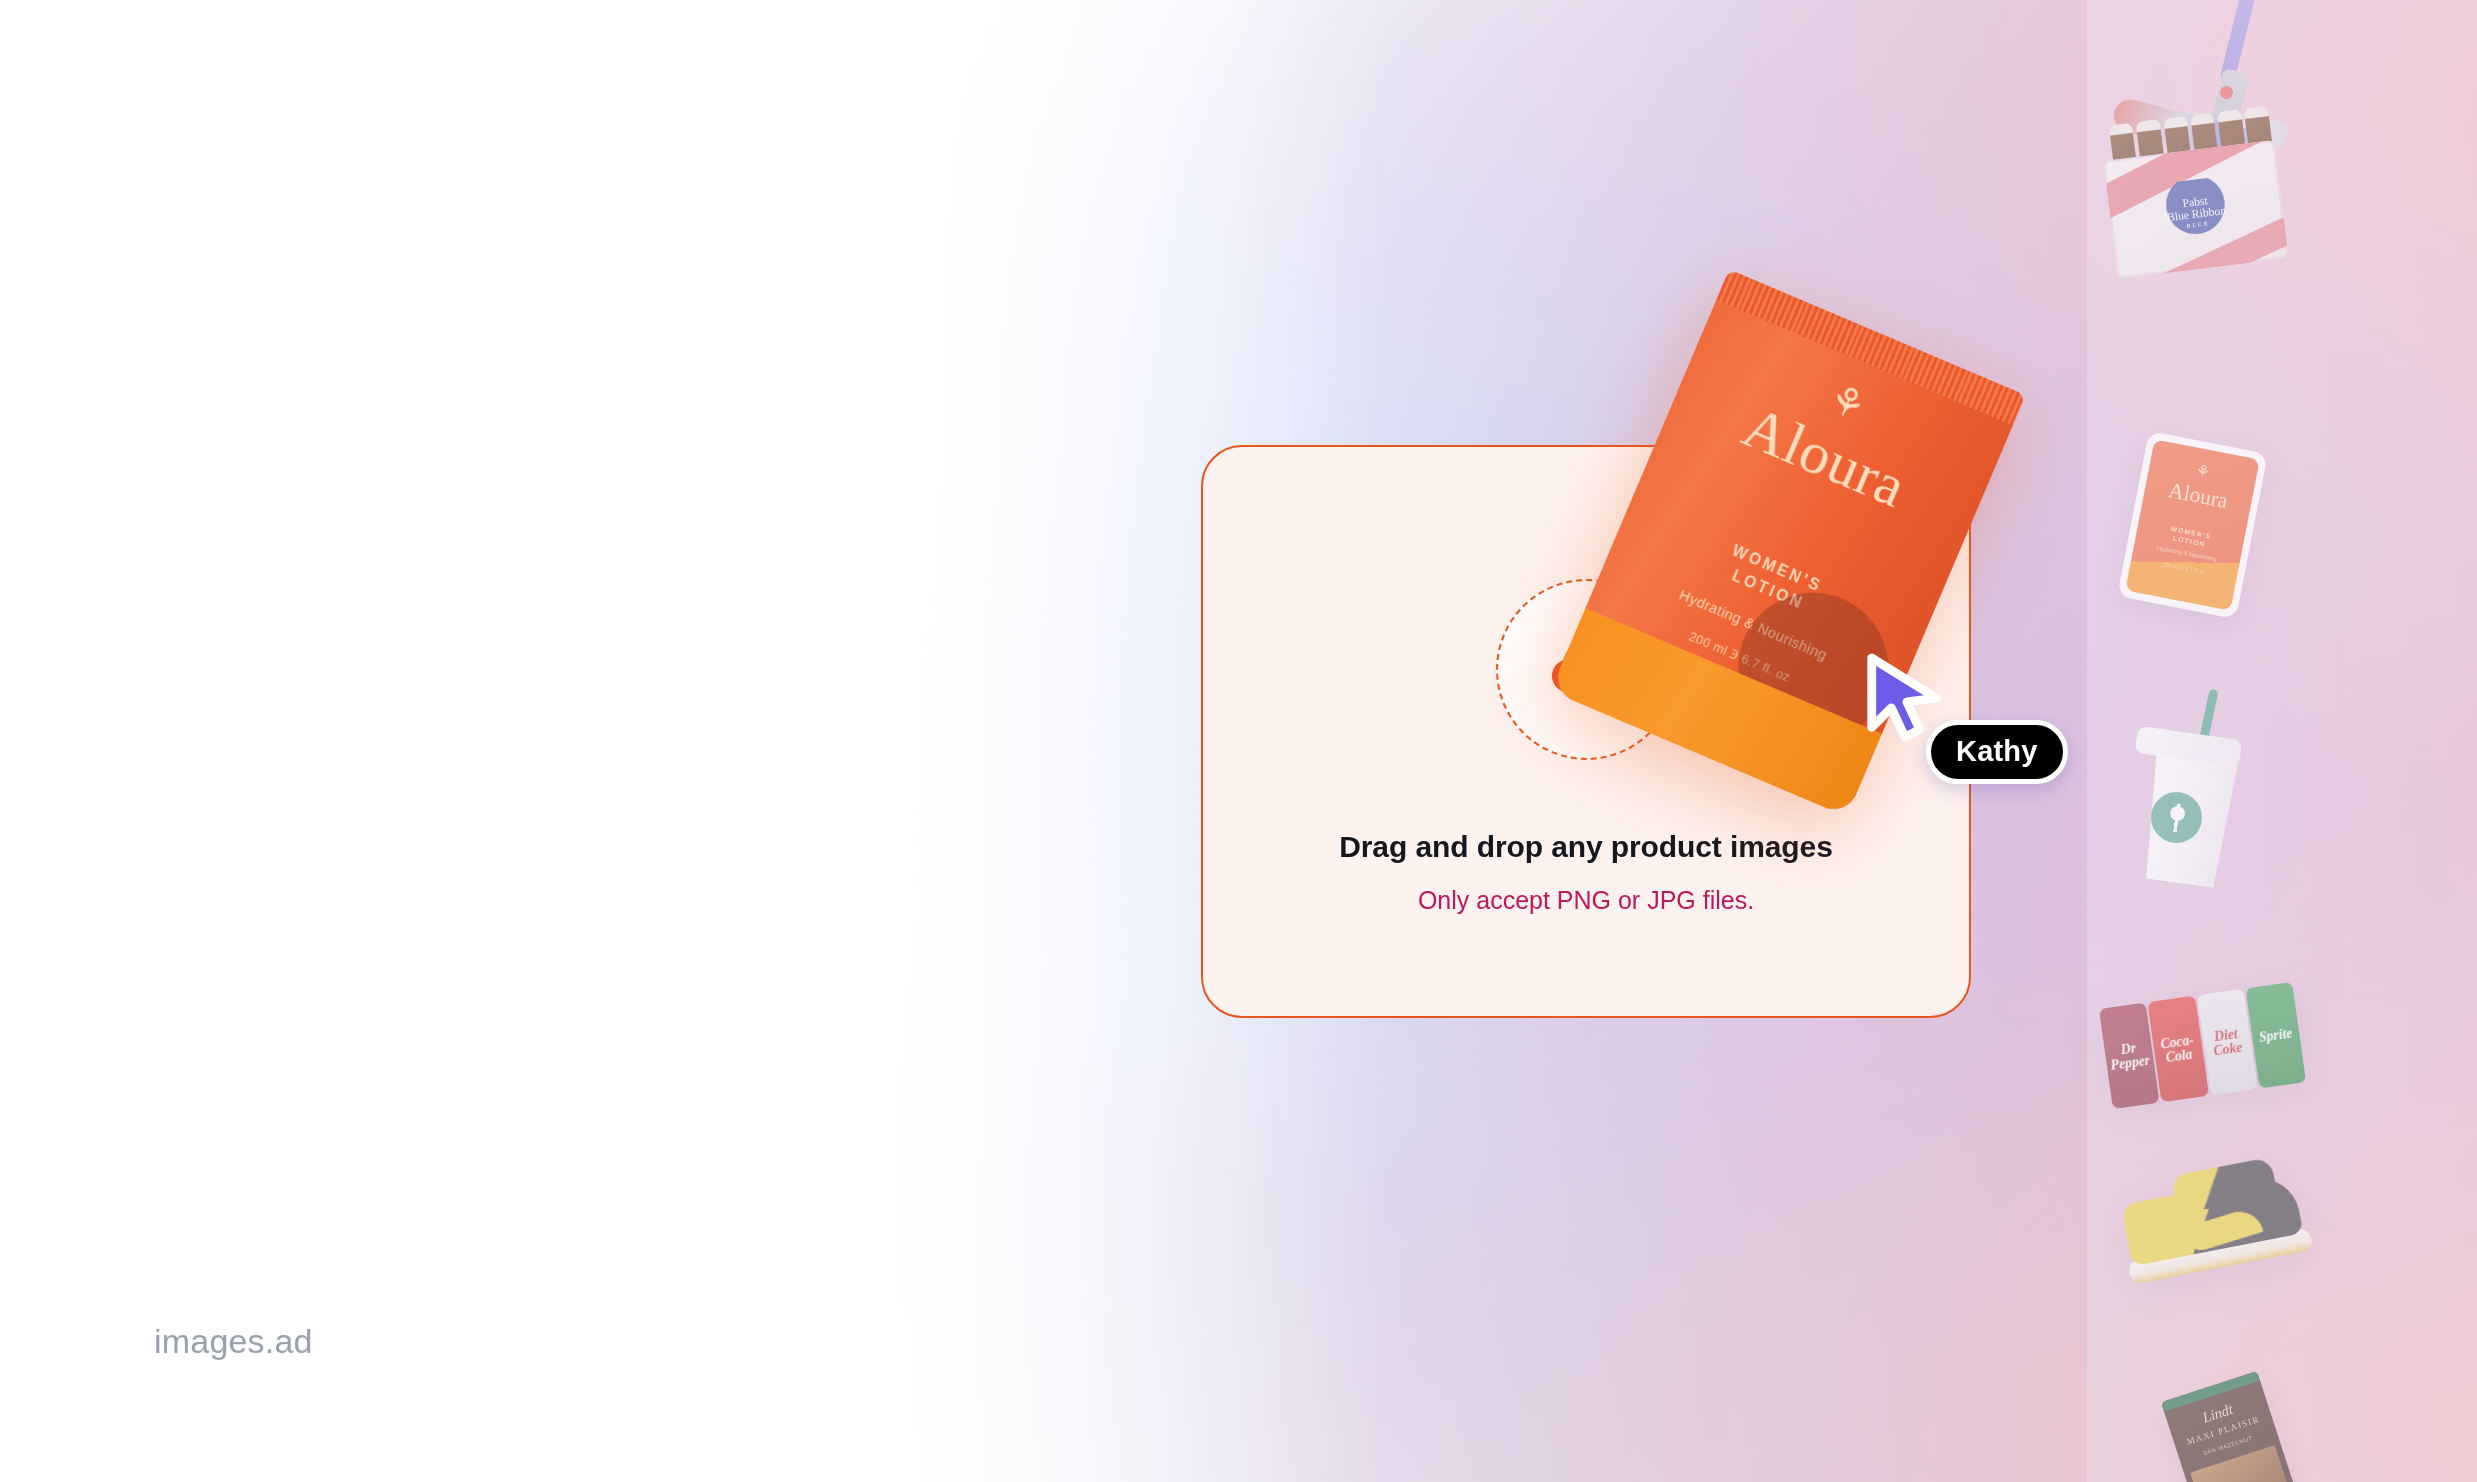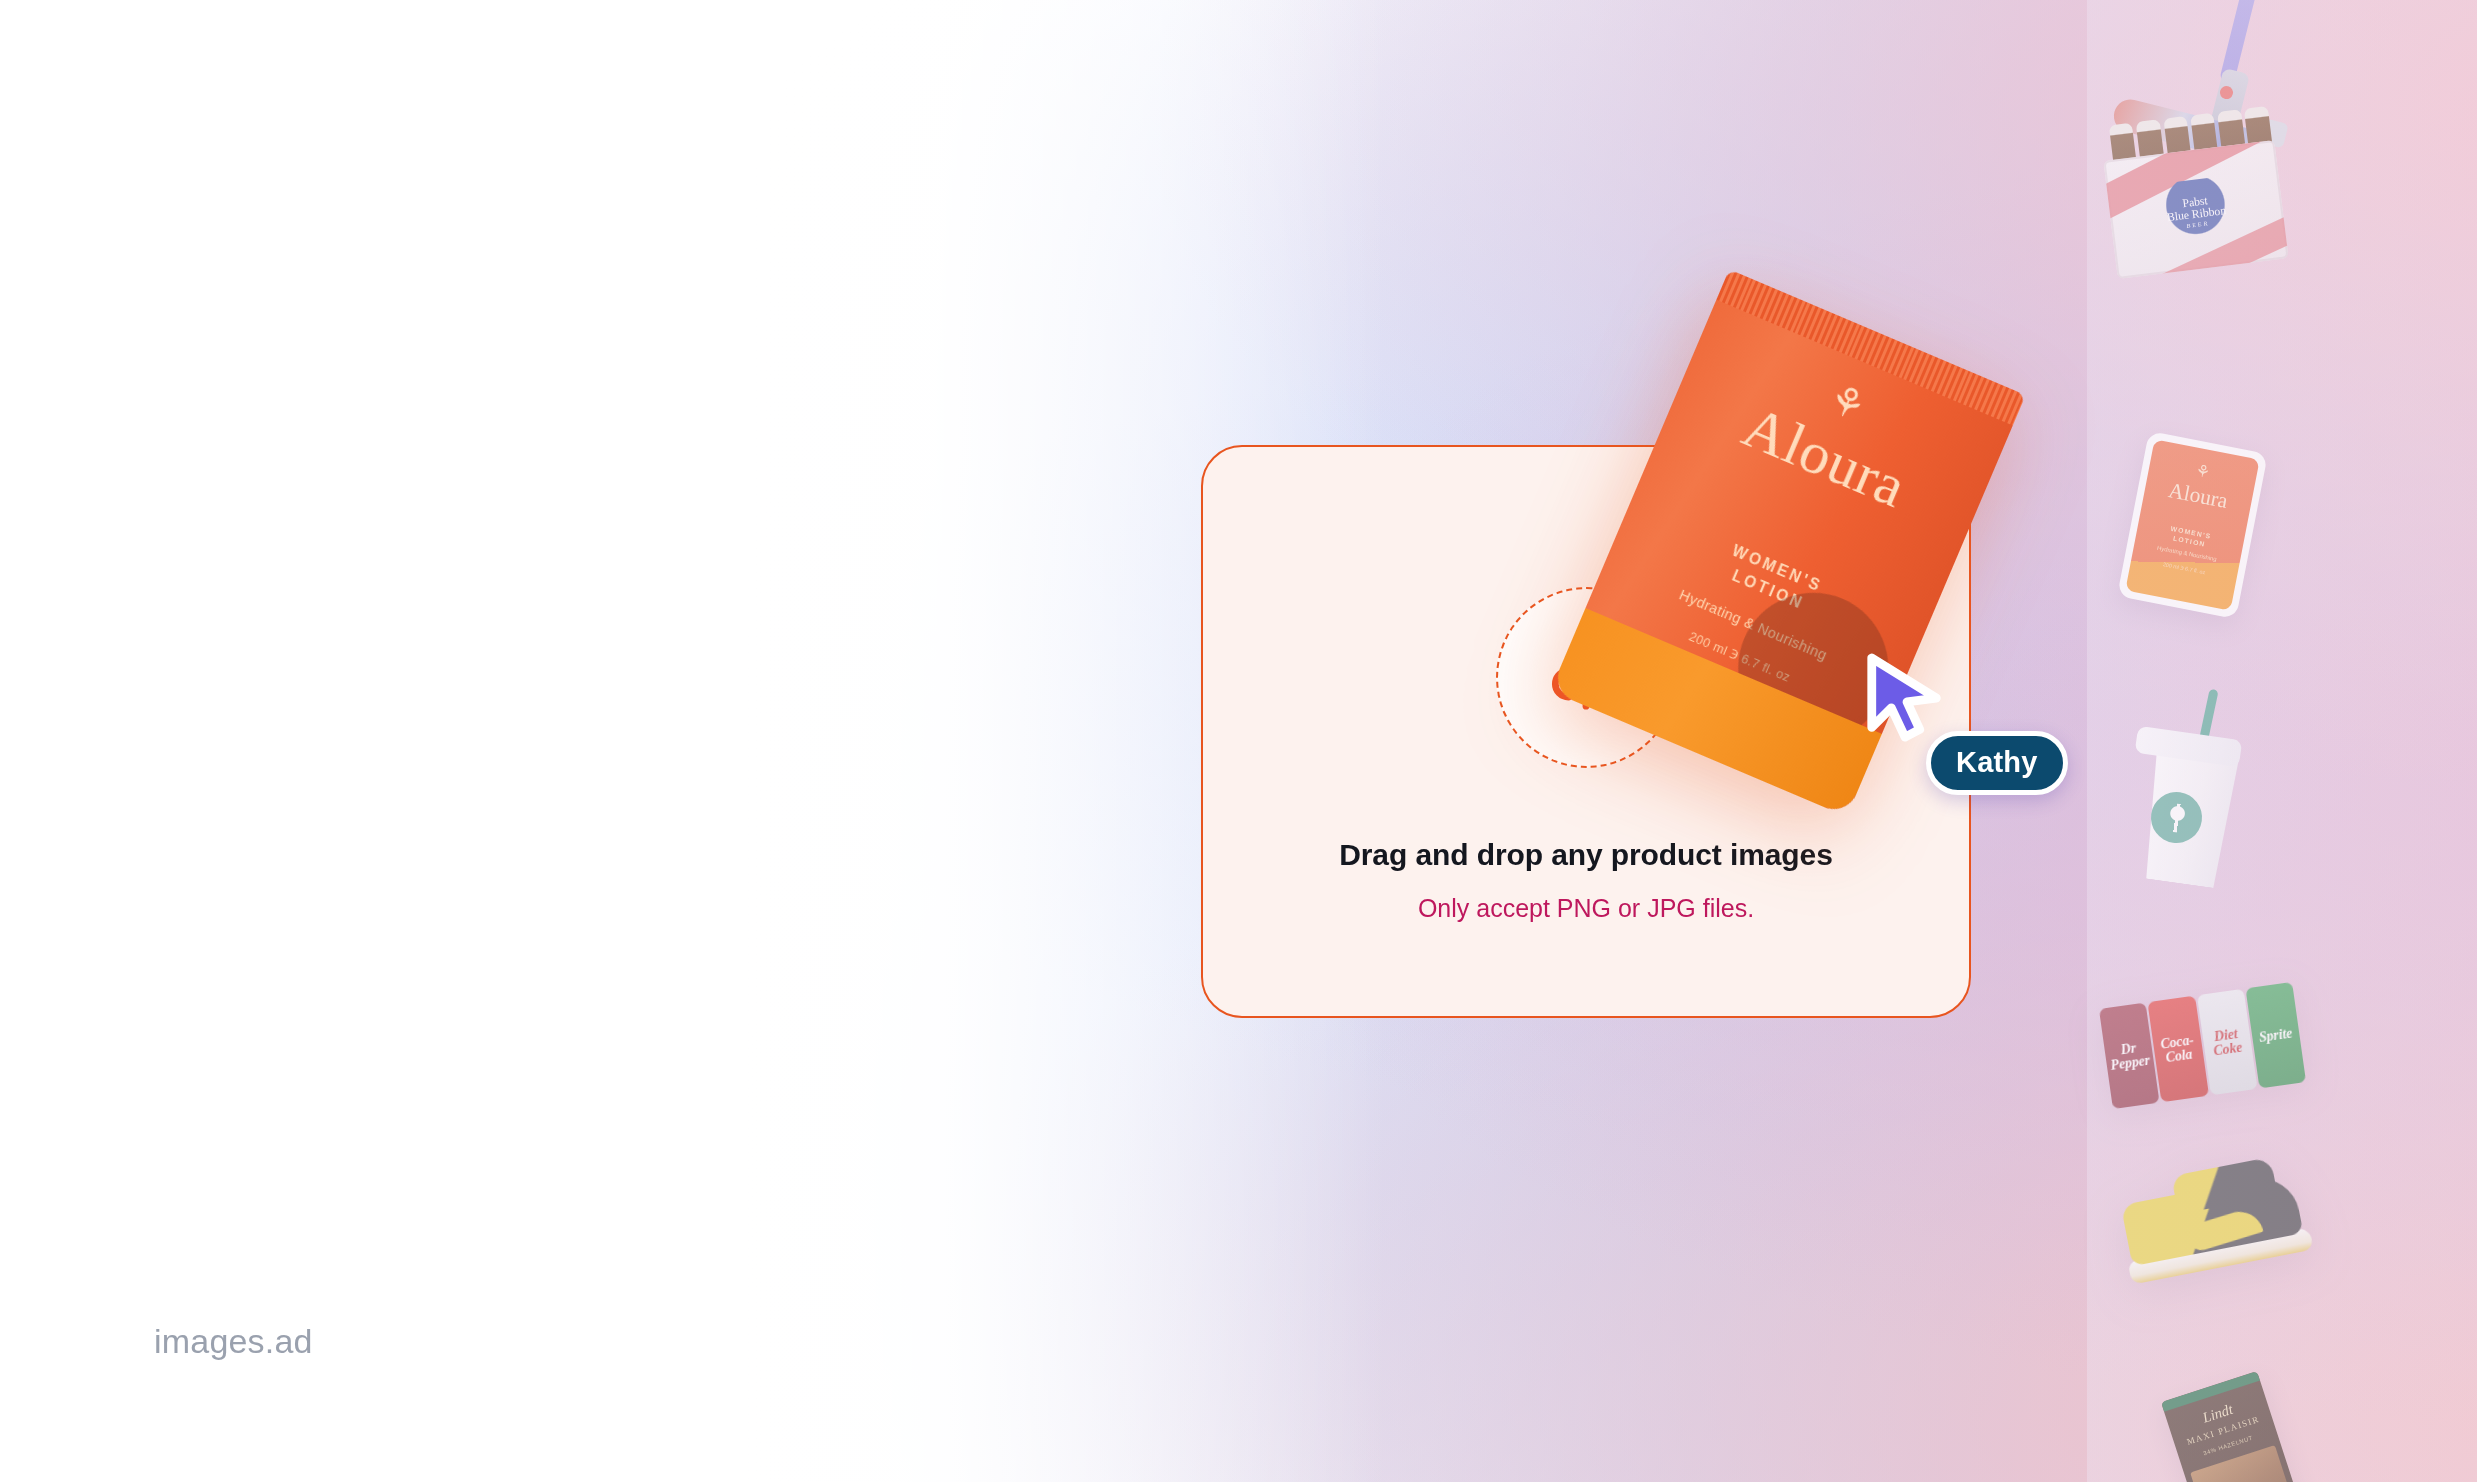--- a/index.html
+++ b/index.html
@@ -73,21 +73,21 @@
     border: 2.9px solid #e8551f;
     border-radius: 41px;
     background: #fdf2ee;
     box-sizing: border-box;
   }
 
   .dz-inner {
     position: absolute;
     left: 0;
     right: 0;
-    top: 140px;
+    top: 132px;
     display: flex;
     flex-direction: column;
     align-items: center;
     justify-content: flex-end;
   }
 
   .upload-circle {
     width: 181px;
     height: 181px;
     border-radius: 50%;
@@ -207,30 +207,29 @@
     top: 651px;
     width: 90px;
     height: 96px;
   }
   .cursor svg { display: block; }
 
   .cursor-label {
     position: absolute;
     left: 1926px;
     top: 720px;
-    background: #0c4a6e;
+    background: #000000;
     border: 5.9px solid #ffffff;
     border-radius: 33px;
     padding: 9.8px 25px 11.7px 25px;
     font-size: 29px;
     font-weight: 700;
     color: #ffffff;
     letter-spacing: 0.2px;
     box-shadow: 0 5.9px 17.6px rgba(70,50,170,0.22);
-    margin-top: 11px;
   }
 
   
   .rail { position: absolute; right: 0; top: 0; width: 390px; height: 1482px; }
   .prod { position: absolute; }
 
   
   .vac-stick {
     position: absolute; left: 146px; top: -33px;
     width: 14.6px; height: 117px;

